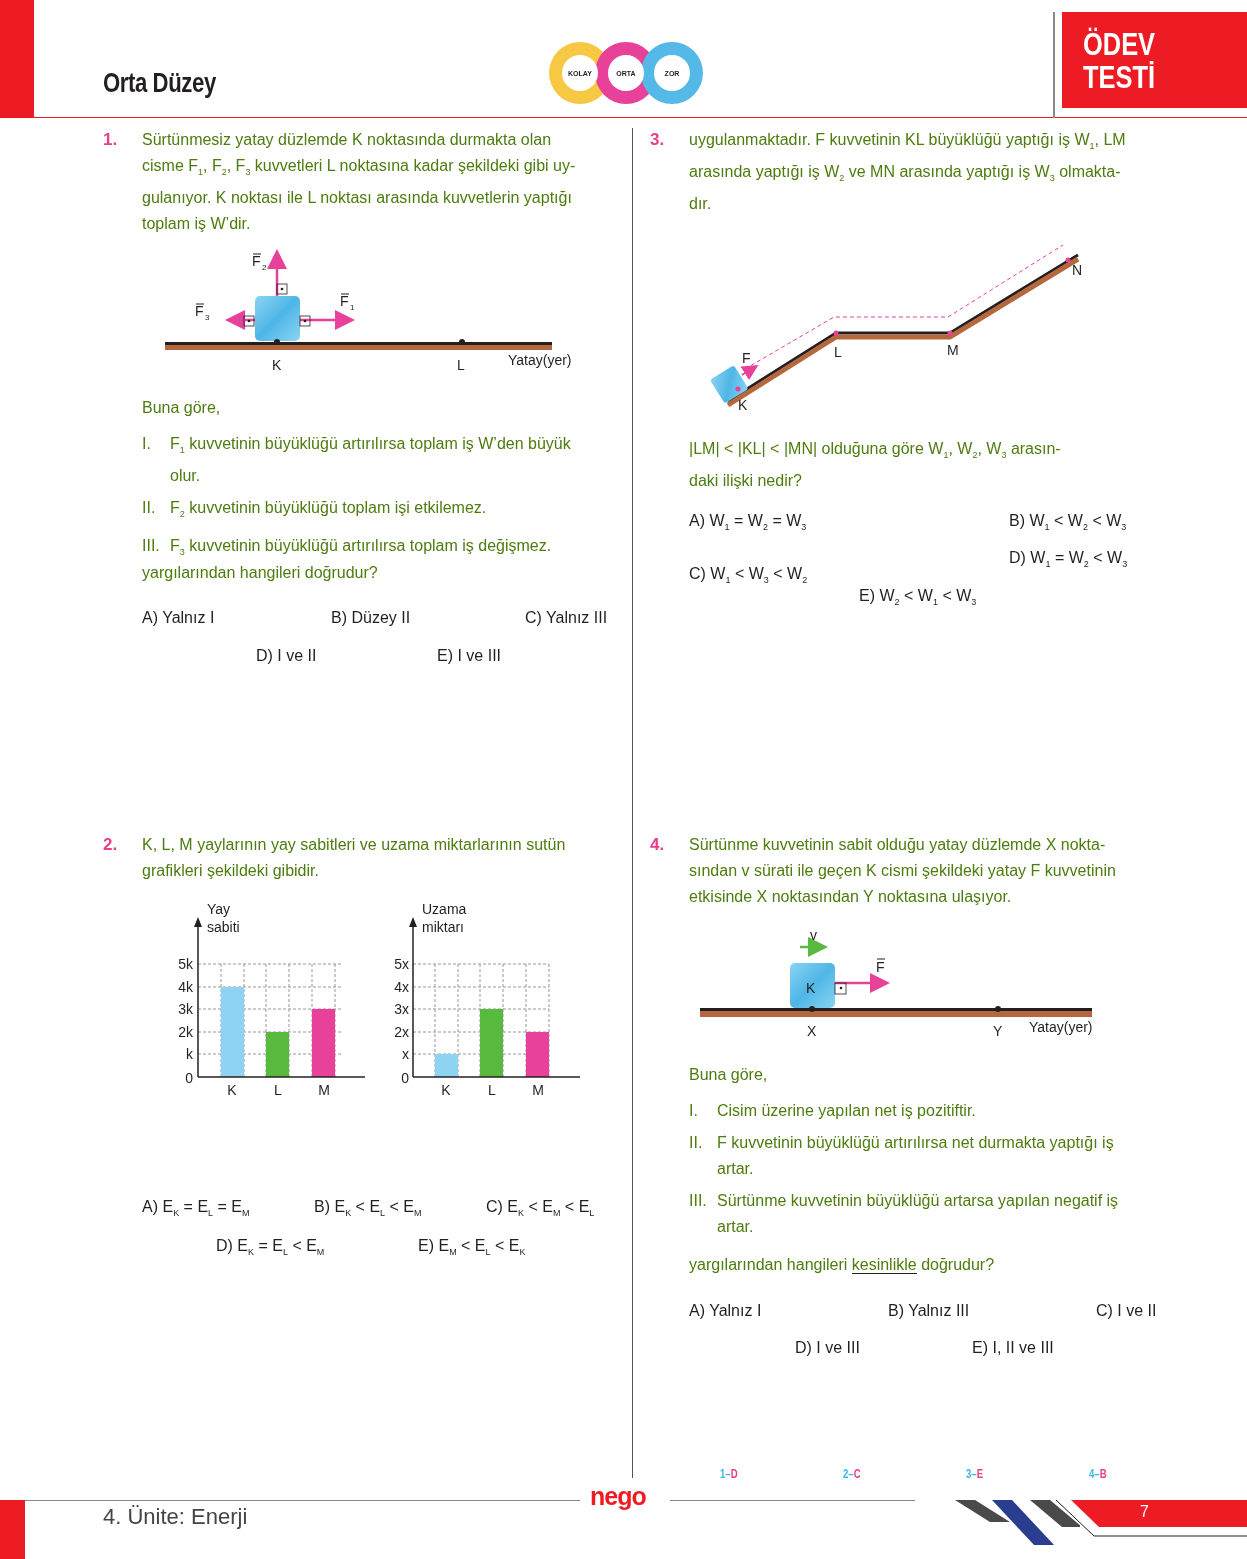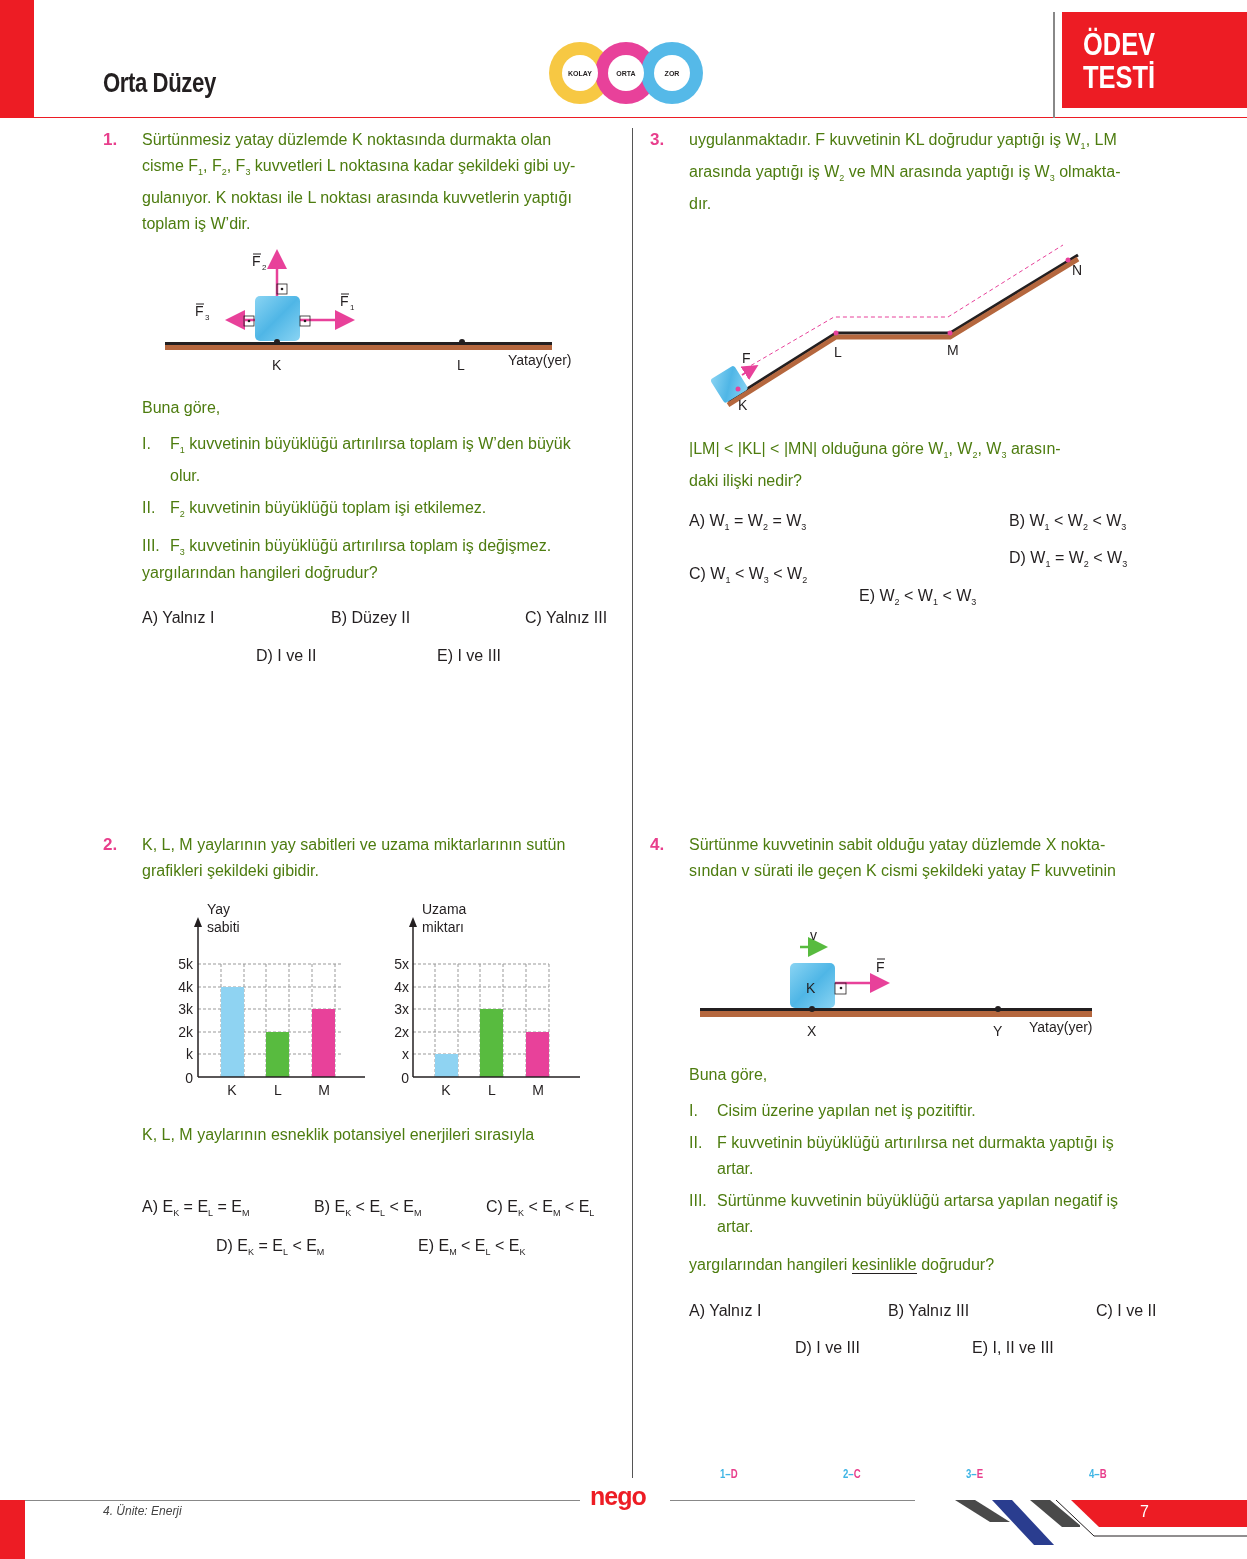--- a/index.html
+++ b/index.html
@@ -15,21 +15,21 @@
 .colsep{left:632px;top:128px;width:1px;height:1350px;background:#555}
 .qnum{font-size:17px;font-weight:bold;color:#e83e8c}
 .txt{font-size:16px;line-height:26px;color:#4d7c0f}
 .bold{font-weight:normal}
 sub{font-size:9px;vertical-align:-4px}
 .opt{font-size:16px;position:absolute;white-space:nowrap}
 .ans{font-size:12px;font-weight:bold;position:absolute;transform:scaleX(0.8);transform-origin:left}
 .ans .n{color:#3fb5e5}.ans .l{color:#e83e8c}
 .footer-line{left:25px;top:1500px;width:555px;height:1px;background:#888}
 .footer-line2{left:670px;top:1500px;width:245px;height:1px;background:#888}
-.footer-text{left:103px;top:1504px;font-size:12px;font-style:italic;color:#444}
+.footer-text{left:103px;top:1504px;font-size:22px;color:#444}
 </style>
 </head>
 <body>
 
 <div class="abs redbar-top"></div>
 <div class="abs title">Orta Düzey</div>
 <div class="abs hline-top"></div>
 
 <svg class="abs" style="left:545px;top:38px" width="165" height="75">
   <circle cx="35" cy="35" r="31" fill="#f7c843"></circle>
@@ -126,21 +126,21 @@
 <div class="opt" style="left:142px;top:609px">A) Yalnız I</div>
 <div class="opt" style="left:331px;top:609px">B) Düzey II</div>
 <div class="opt" style="left:525px;top:609px">C) Yalnız III</div>
 <div class="opt" style="left:256px;top:647px">D) I ve II</div>
 <div class="opt" style="left:437px;top:647px">E) I ve III</div>
 
 <div class="abs" style="left:650px;top:130px">
   <span class="qnum">3.</span>
 </div>
 <div class="abs txt" style="left:689px;top:127px;width:480px">
-  <div><span>uygulanmaktadır. F kuvvetinin KL doğrudur yaptığı iş W</span><sub>1</sub><span>, LM</span></div>
+  <div><span>uygulanmaktadır. F kuvvetinin KL büyüklüğü yaptığı iş W</span><sub>1</sub><span>, LM</span></div>
   <div><span>arasında yaptığı iş W</span><sub>2</sub><span> ve MN arasında yaptığı iş W</span><sub>3</sub><span> olmakta-</span></div>
   <div>dır.</div>
 </div>
 
 <svg class="abs" style="left:700px;top:235px" width="410" height="185">
   <polyline points="28,166 136,98 250,98 378,20" fill="none" stroke="#231f20" stroke-width="3"></polyline>
   <polyline points="28,170 136,102 250,102 378,24" fill="none" stroke="#b5673e" stroke-width="5"></polyline>
   <polyline points="45,134 134,82 248,82 363,10" fill="none" stroke="#e8419a" stroke-width="1" stroke-dasharray="4,3"></polyline>
   <g transform="rotate(-32 32 150)">
       <rect x="16" y="134" width="28" height="28" rx="3" fill="url(#blk)"></rect>
@@ -248,34 +248,34 @@
     <text x="24" y="188">0</text>
   </g>
   <g font-family="Liberation Sans, sans-serif" font-size="14" fill="#231f20" text-anchor="middle">
     <text x="61" y="200">K</text>
     <text x="107" y="200">L</text>
     <text x="153" y="200">M</text>
   </g>
 </svg>
 
 <div class="abs txt bold" style="left:142px;top:1122px;width:485px">
-  <div>K, L, M yaylarının esneklik potansiyel enerjileri sırasıyla</div>
 </div>
 <div class="opt" style="left:142px;top:1198px"><span>A) </span><span>E</span><sub>K</sub><span> = E</span><sub>L</sub><span> = E</span><sub>M</sub></div>
 <div class="opt" style="left:314px;top:1198px"><span>B) </span><span>E</span><sub>K</sub><span> &lt; E</span><sub>L</sub><span> &lt; E</span><sub>M</sub></div>
 <div class="opt" style="left:486px;top:1198px"><span>C) </span><span>E</span><sub>K</sub><span> &lt; E</span><sub>M</sub><span> &lt; E</span><sub>L</sub></div>
 <div class="opt" style="left:216px;top:1237px"><span>D) </span><span>E</span><sub>K</sub><span> = E</span><sub>L</sub><span> &lt; E</span><sub>M</sub></div>
 <div class="opt" style="left:418px;top:1237px"><span>E) </span><span>E</span><sub>M</sub><span> &lt; E</span><sub>L</sub><span> &lt; E</span><sub>K</sub></div>
 
 <div class="abs" style="left:650px;top:835px">
   <span class="qnum">4.</span>
 </div>
 <div class="abs txt" style="left:689px;top:832px;width:480px">
   <div>Sürtünme kuvvetinin sabit olduğu yatay düzlemde X nokta-</div>
   <div><span>sından v sürati ile geçen K cismi şekildeki yatay </span><span style="position:relative"><span>F</span><span style="position:absolute;left:1px;top:-12px;font-size:10px">→</span></span><span> kuvvetinin</span></div>
+  <div>etkisinde X noktasından Y noktasına ulaşıyor.</div>
 </div>
 
 <svg class="abs" style="left:695px;top:920px" width="420" height="125">
   <rect x="5" y="88" width="392" height="3" fill="#231f20"></rect>
   <rect x="5" y="91" width="392" height="6" fill="#b5673e"></rect>
   <rect x="95" y="43" width="45" height="45" rx="5" fill="url(#blk)"></rect>
   <line x1="105" y1="27" x2="128" y2="27" stroke="#58bb3f" stroke-width="2.5" marker-end="url(#ag)"></line>
   <line x1="140" y1="63" x2="190" y2="63" stroke="#e8419a" stroke-width="2.5" marker-end="url(#ap)"></line>
   <rect x="140" y="63" width="11" height="11" fill="none" stroke="#231f20" stroke-width="0.8"></rect>
     <circle cx="146" cy="68" r="1.3" fill="#231f20"></circle>

